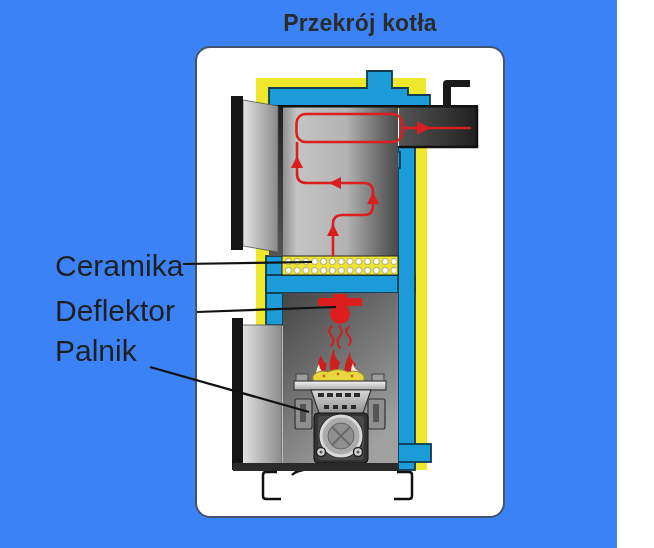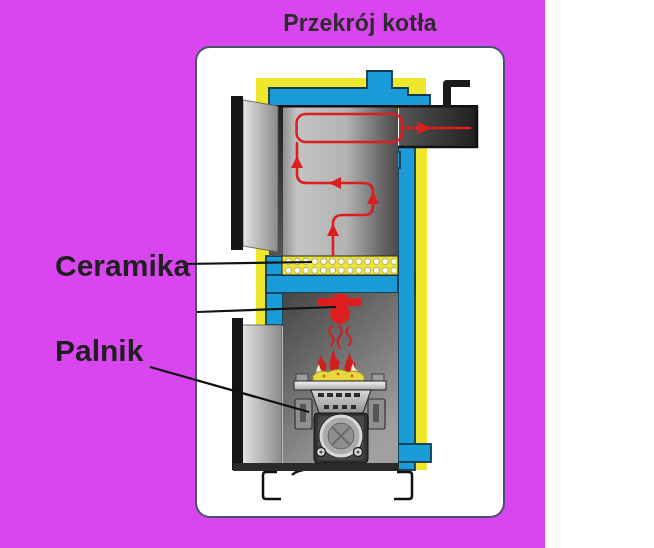--- a/index.html
+++ b/index.html
@@ -1,37 +1,37 @@
 <!DOCTYPE html>
 <html><head>
 <meta charset="utf-8">
 <style>
   html,body{margin:0;padding:0;background:#ffffff;}
   .canvas{
     position:relative;
-    width:545px;height:548px;
-    background:#d946ef;
+    width:617px;height:548px;
+    background:#3b82f6;
     font-family:"Liberation Sans", sans-serif;
     overflow:hidden;
   }
   .diagram-title{
     position:absolute;
     left:210px;top:10px;width:300px;
     text-align:center;
     font-size:23px;
     font-weight:600;
     color:#2b2b2b;
     letter-spacing:0.2px;
   }
   .part-label{
     position:absolute;
     left:55px;
     font-size:30px;
     color:#1f1f1f;
-    font-weight:700;
+    font-weight:400;
     white-space:nowrap;
   }
   #label-ceramic{top:249px;}
   #label-deflector{top:294px;}
   #label-burner{top:334px;}
   svg{position:absolute;left:0;top:0;}
 </style>
 </head>
 <body>
 
@@ -205,15 +205,16 @@
     </g>
 
     <g stroke="#111" stroke-width="2.2">
       <line x1="183" y1="264" x2="312" y2="262"></line>
       <line x1="197" y1="312" x2="336" y2="307"></line>
       <line x1="150" y1="367" x2="309" y2="412"></line>
     </g>
   </svg>
 
   <div class="part-label" id="label-ceramic">Ceramika</div>
+  <div class="part-label" id="label-deflector">Deflektor</div>
   <div class="part-label" id="label-burner">Palnik</div>
 
 </div>
 
 </body></html>

